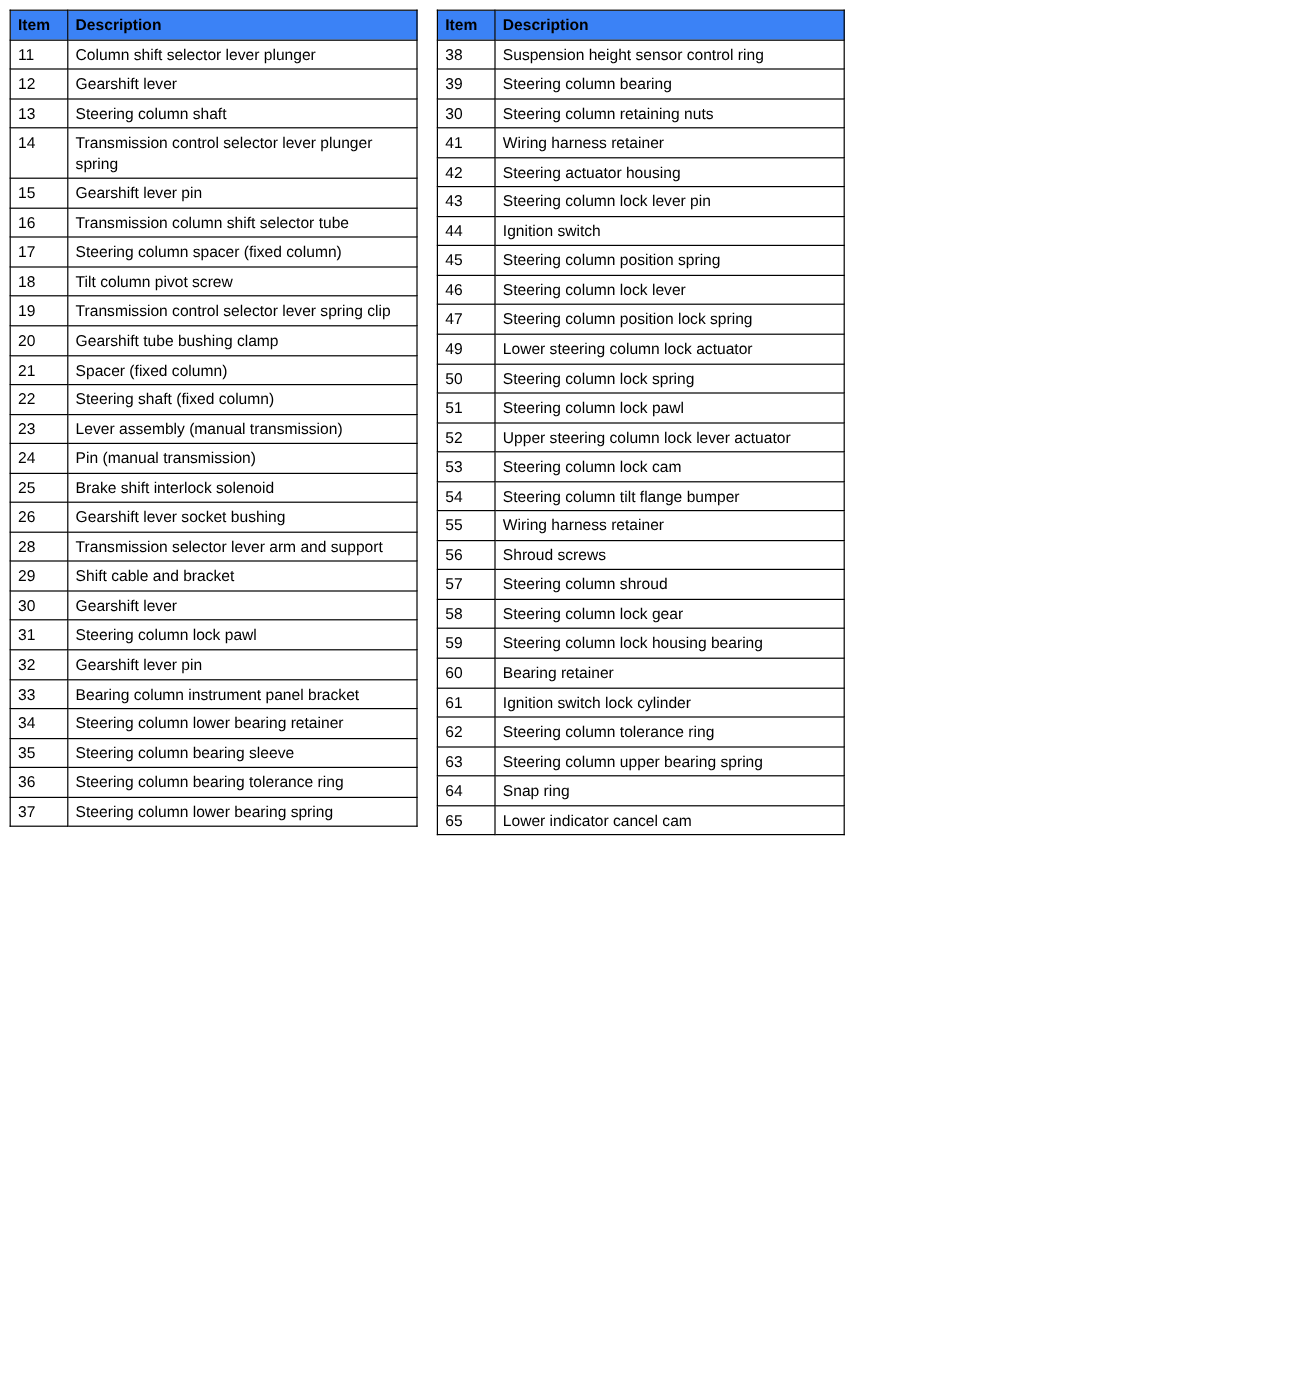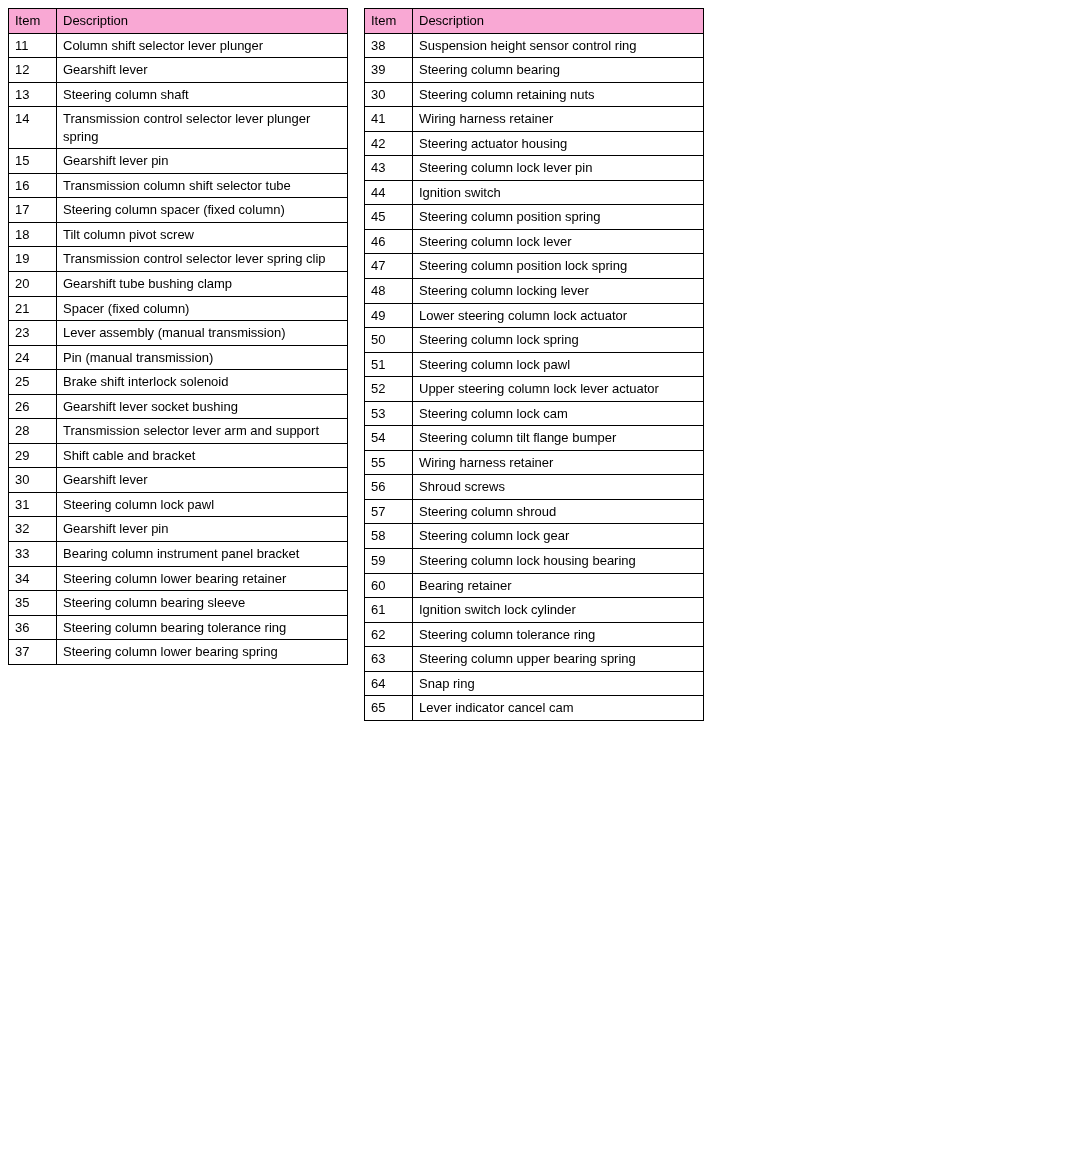--- a/index.html
+++ b/index.html
@@ -19,22 +19,22 @@
       width: 340px;
       min-width: 340px;
     }
     th, td {
       border: 1px solid #000;
       padding: 3px 6px;
       vertical-align: top;
       line-height: 1.35;
     }
     th {
-      font-weight: normal;
-      background: #f9a8d4;
+      font-weight: bold;
+      background: #3b82f6;
       text-align: left;
     }
     td:first-child {
       text-align: left;
       width: 48px;
       white-space: nowrap;
     }
     th:first-child {
       width: 48px;
     }
@@ -90,20 +90,24 @@
         </tr>
         <tr>
           <td>20</td>
           <td>Gearshift tube bushing clamp</td>
         </tr>
         <tr>
           <td>21</td>
           <td>Spacer (fixed column)</td>
         </tr>
         <tr>
+          <td>22</td>
+          <td>Steering shaft (fixed column)</td>
+        </tr>
+        <tr>
           <td>23</td>
           <td>Lever assembly (manual transmission)</td>
         </tr>
         <tr>
           <td>24</td>
           <td>Pin (manual transmission)</td>
         </tr>
         <tr>
           <td>25</td>
           <td>Brake shift interlock solenoid</td>
@@ -197,24 +201,20 @@
         </tr>
         <tr>
           <td>46</td>
           <td>Steering column lock lever</td>
         </tr>
         <tr>
           <td>47</td>
           <td>Steering column position lock spring</td>
         </tr>
         <tr>
-          <td>48</td>
-          <td>Steering column locking lever</td>
-        </tr>
-        <tr>
           <td>49</td>
           <td>Lower steering column lock actuator</td>
         </tr>
         <tr>
           <td>50</td>
           <td>Steering column lock spring</td>
         </tr>
         <tr>
           <td>51</td>
           <td>Steering column lock pawl</td>
@@ -266,17 +266,17 @@
         <tr>
           <td>63</td>
           <td>Steering column upper bearing spring</td>
         </tr>
         <tr>
           <td>64</td>
           <td>Snap ring</td>
         </tr>
         <tr>
           <td>65</td>
-          <td>Lever indicator cancel cam</td>
+          <td>Lower indicator cancel cam</td>
         </tr>
       </tbody>
   </table>
 </div>
 
 </body></html>

